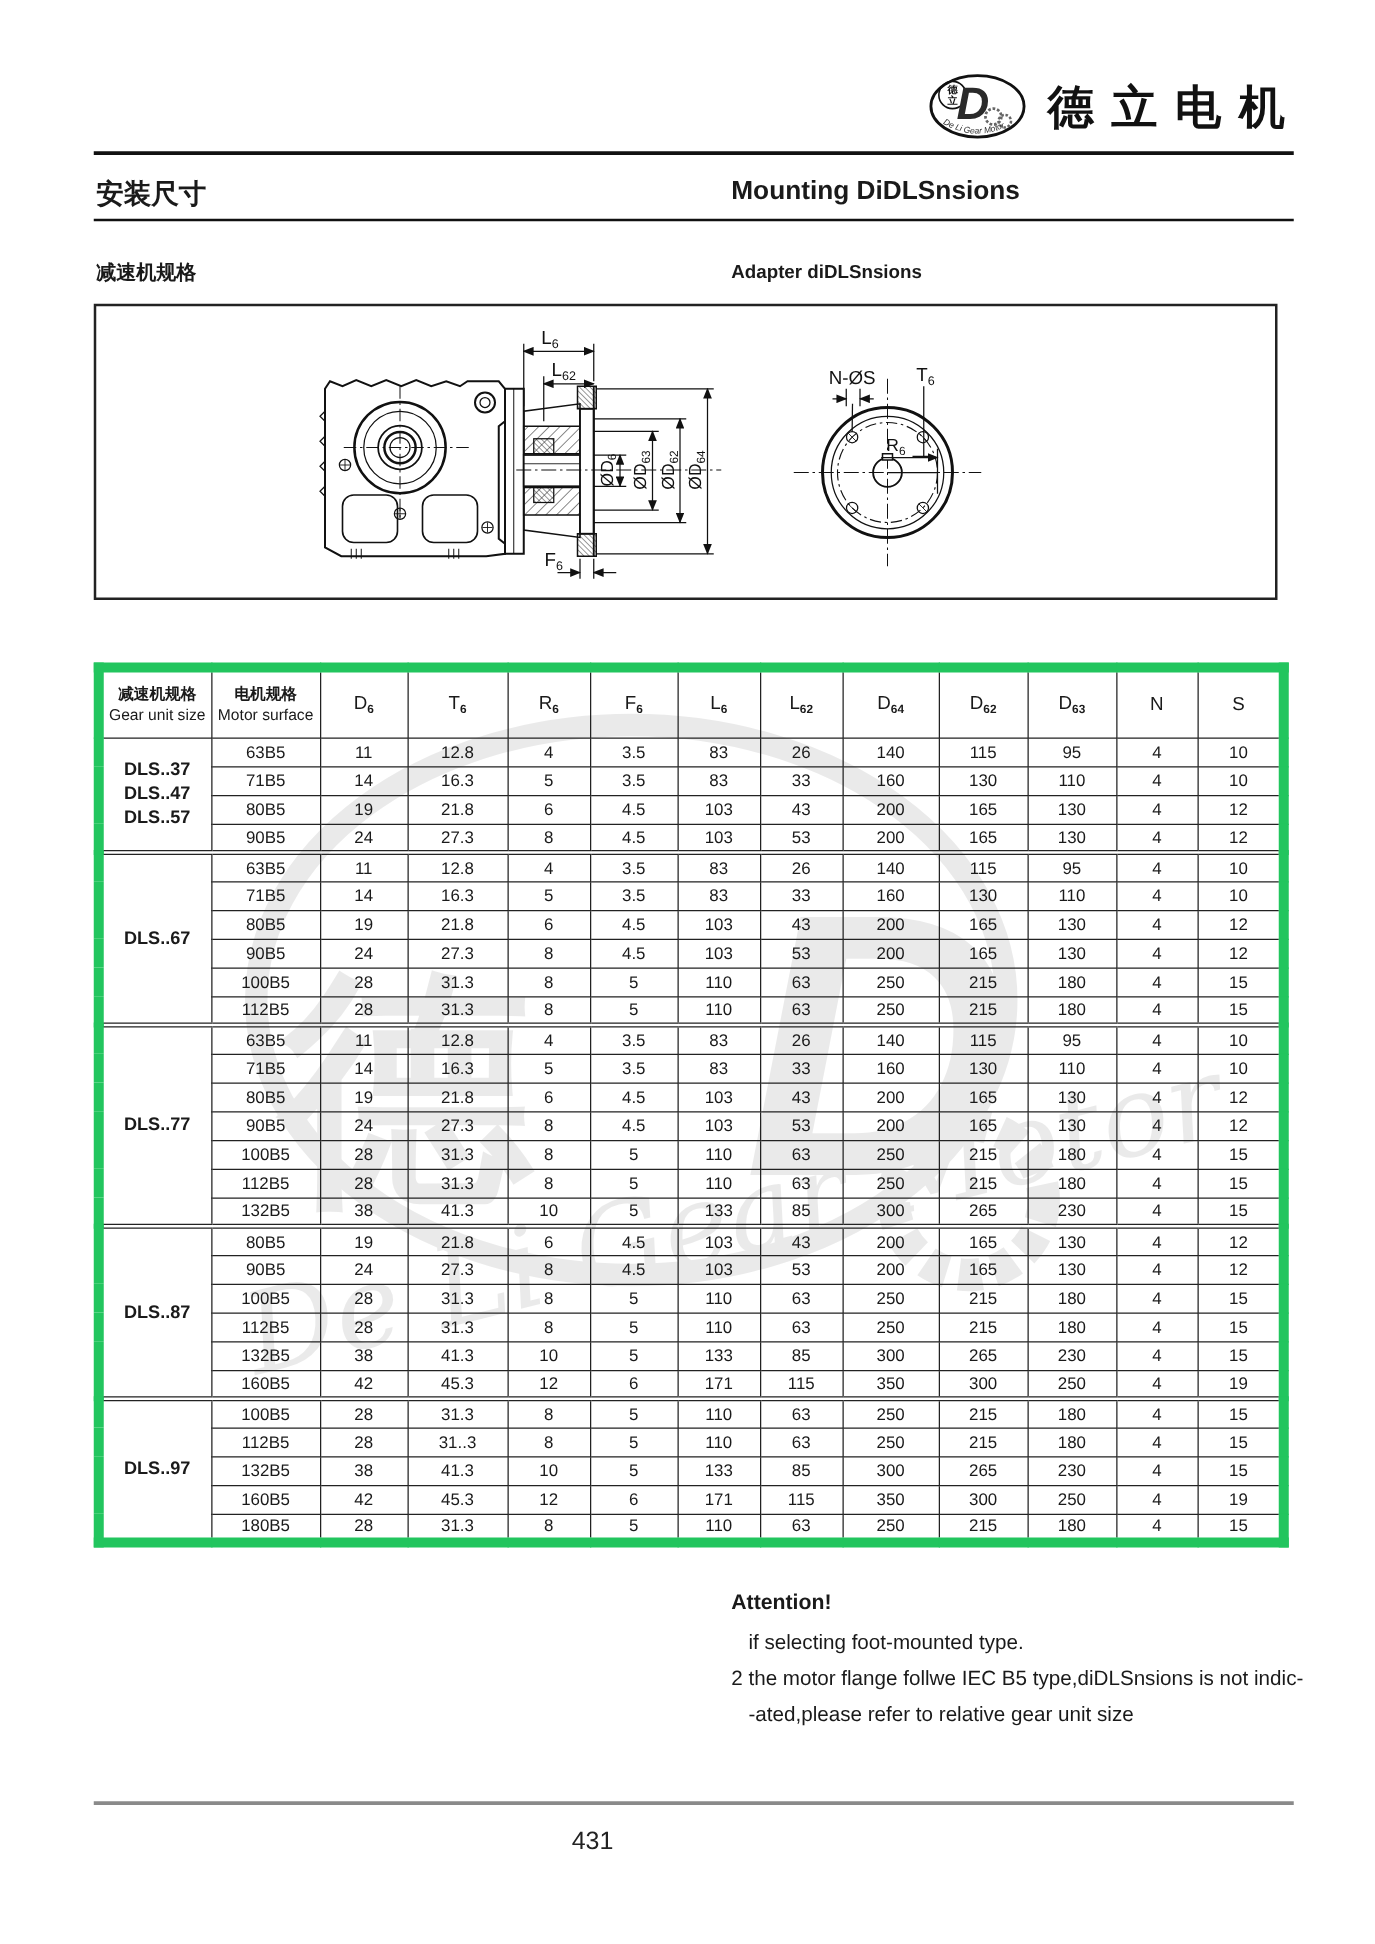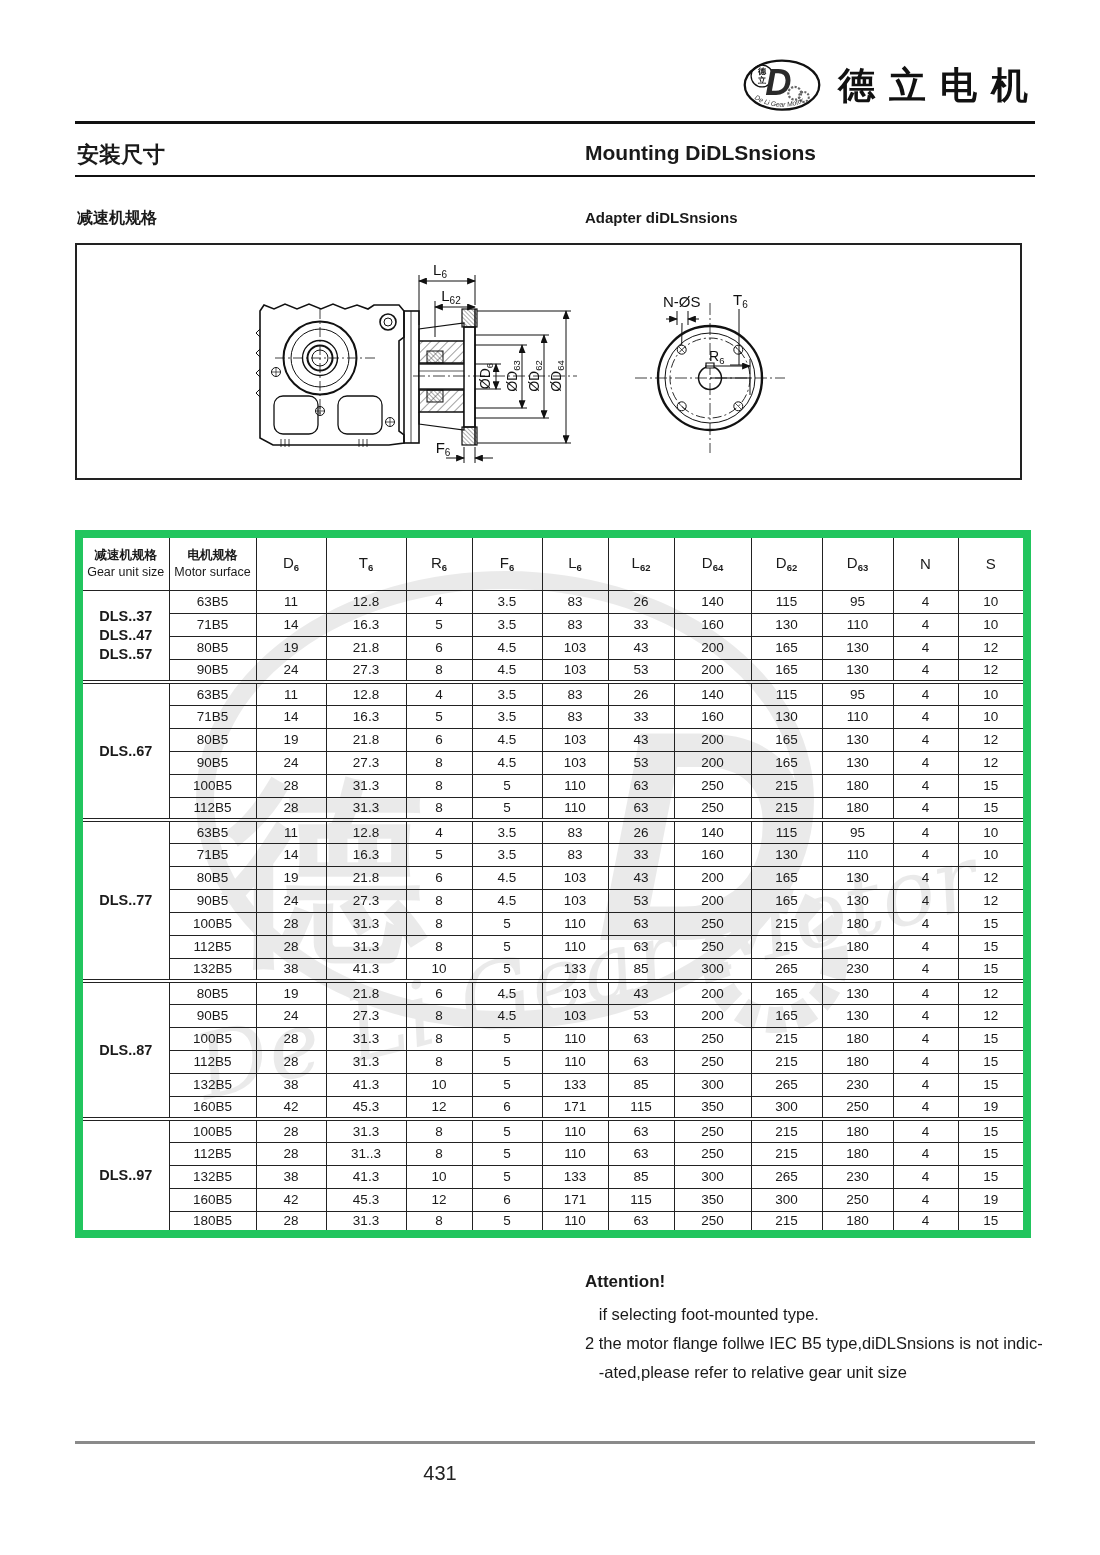--- a/index.html
+++ b/index.html
@@ -708,14 +708,14 @@
   </div>
 
   <div class="abs" style="left:585px;top:1272px;width:460px;">
     <div class="note-title-en">Attention!</div>
     <div class="note-line">   if selecting foot-mounted type.</div>
     <div class="note-line">2 the motor flange follwe IEC B5 type,diDLSnsions is not indic-</div>
     <div class="note-line">   -ated,please refer to relative gear unit size</div>
   </div>
 
   <div class="abs" style="left:75px;top:1441px;width:960px;height:3px;background:#8a8a8a;"></div>
-  <div class="abs page-num" style="left:0;top:1462px;width:880px;text-align:center;">431</div>
+  <div class="abs page-num" style="left:0;top:1462px;width:880px;text-align:center;padding-left:34px;">431</div>
 </div>
 
 </body></html>

